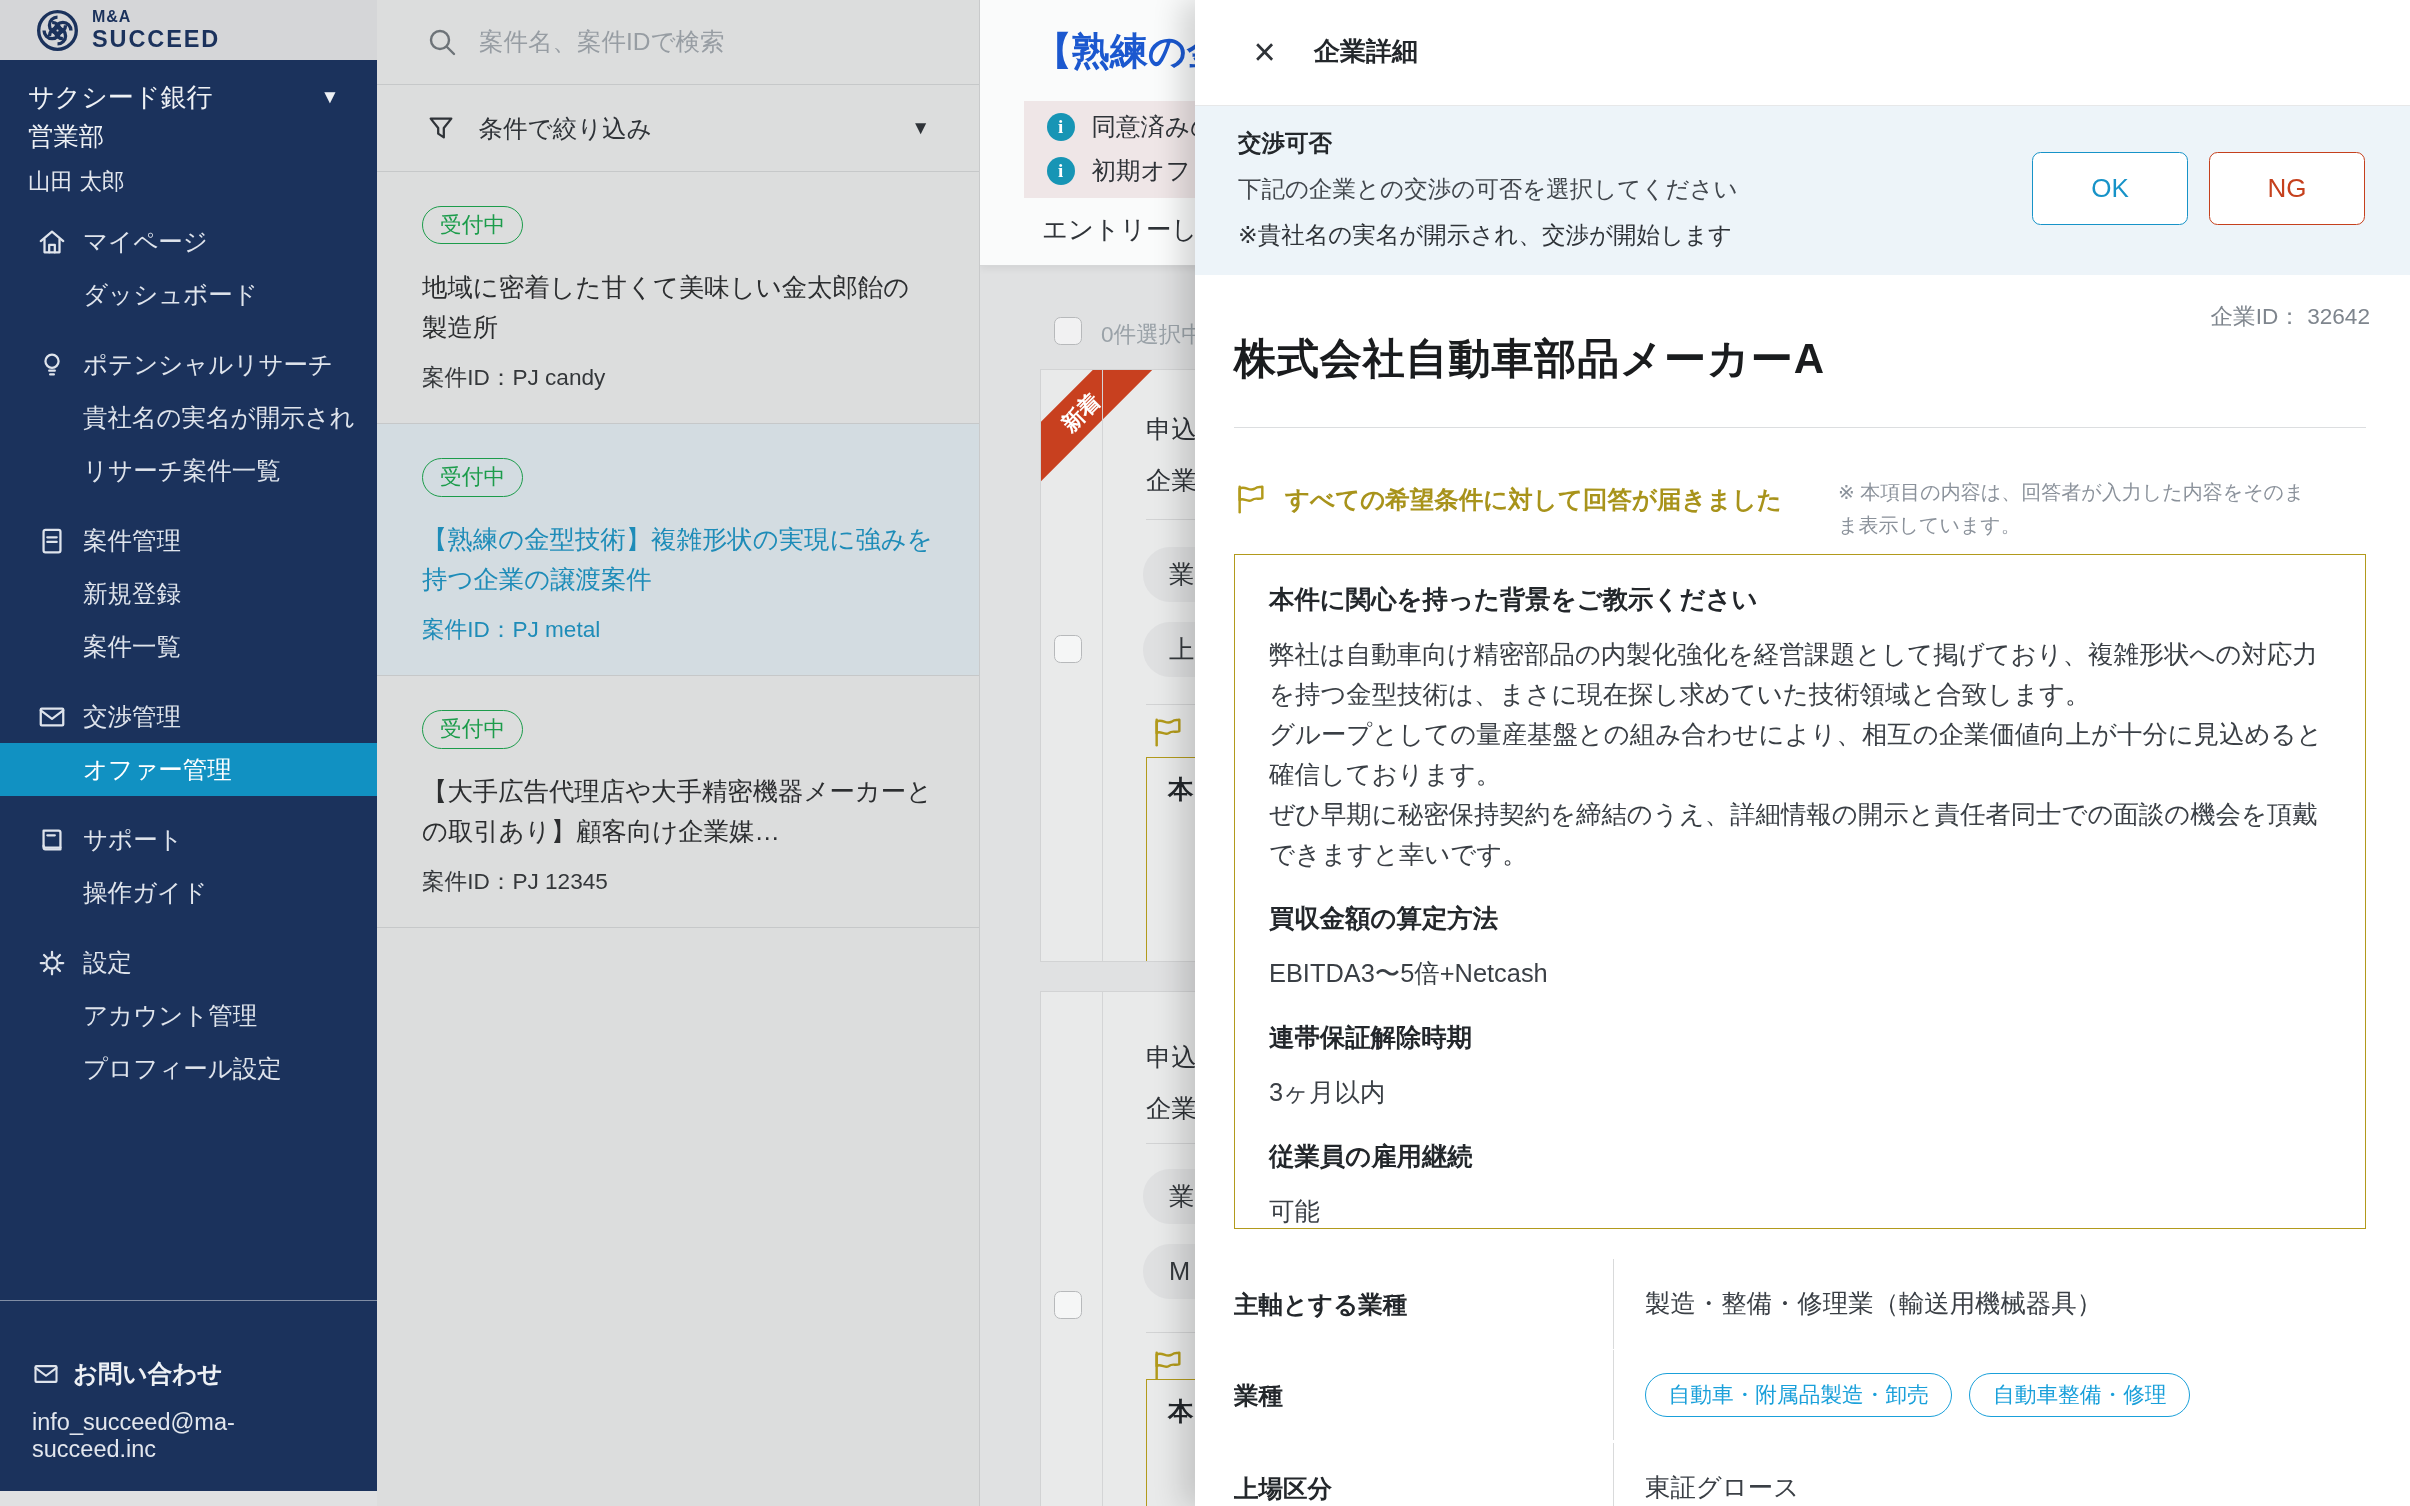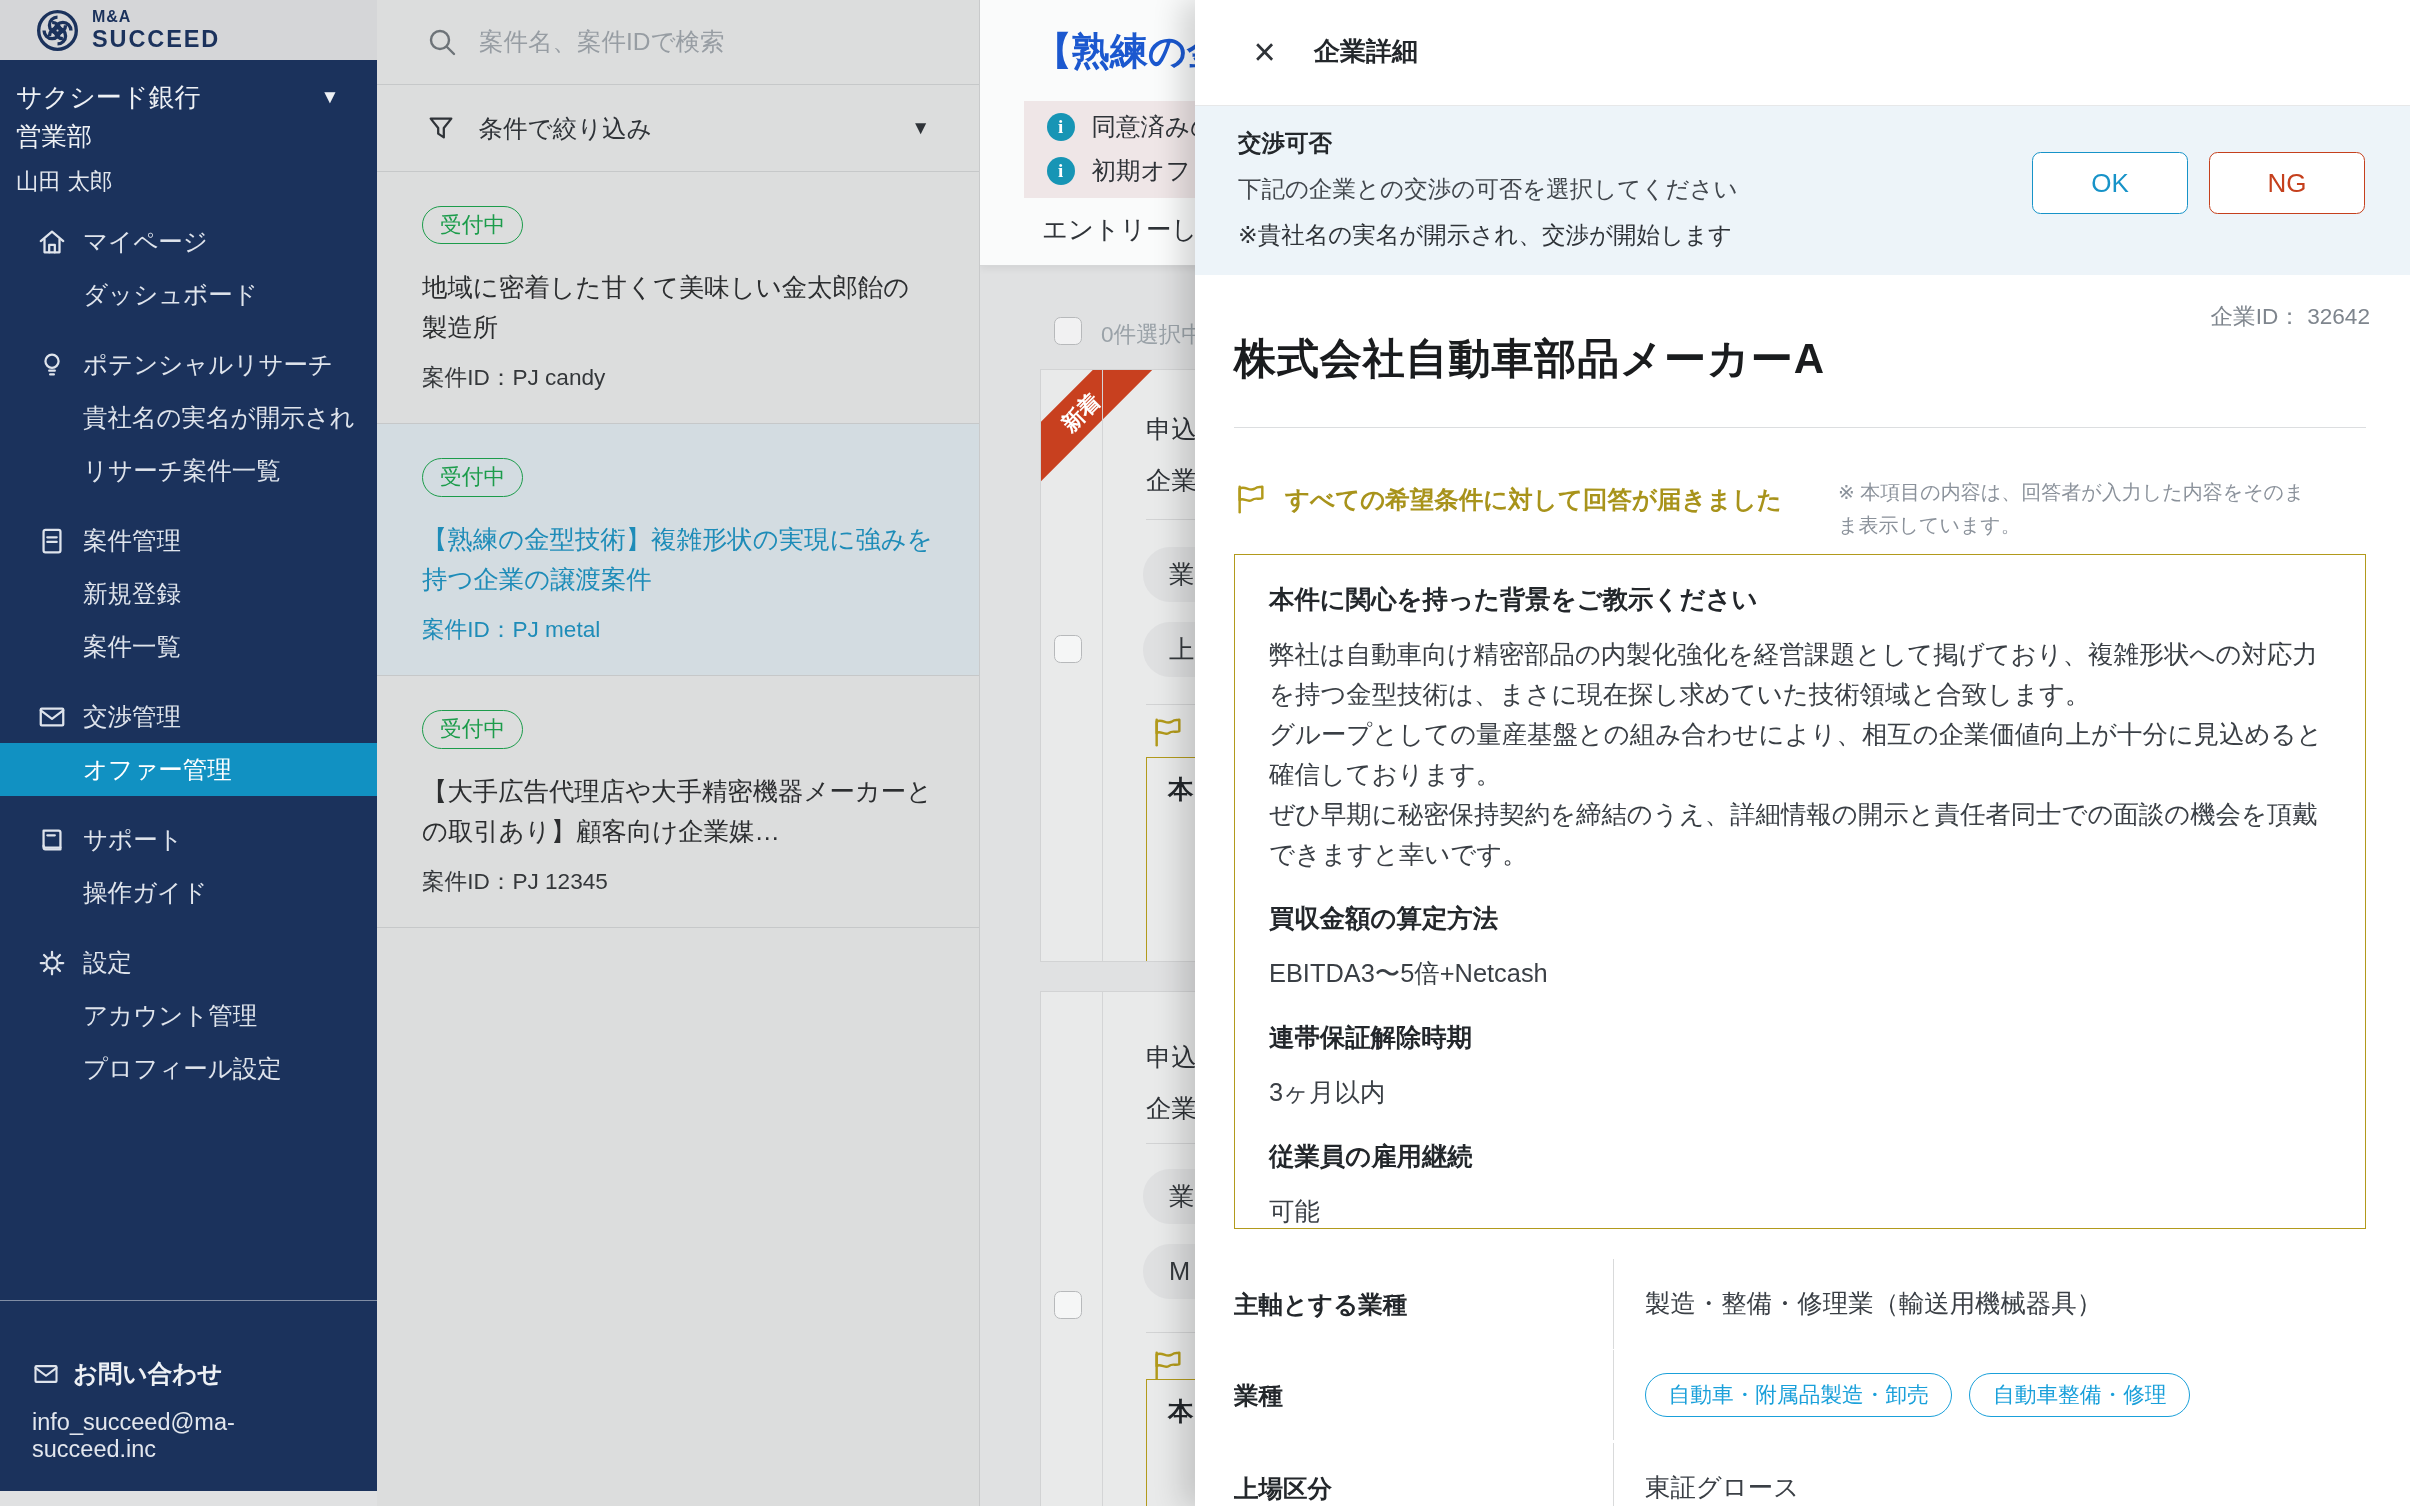--- a/index.html
+++ b/index.html
@@ -7,21 +7,21 @@
   body { font-family:"Liberation Sans","DejaVu Sans",sans-serif; color:#2f3338; background:#e0e1e2; }
   #app { position:relative; width:2411px; height:1507px; overflow:hidden; }
 
   
   .sidebar { position:absolute; left:0; top:0; width:377px; height:1491px; background:#1B325C; z-index:5; }
   .logo-bar { height:60px; background:#d5d6d8; display:flex; align-items:center; padding-left:36px; gap:13px; }
   .logo-mark { width:43px; height:43px; }
   .logo-text { color:#1B325C; line-height:1; }
   .logo-text .l1 { font-size:16px; font-weight:800; letter-spacing:0.9px; }
   .logo-text .l2 { font-size:23.5px; font-weight:800; letter-spacing:1.9px; margin-top:2.8px; }
-  .org { padding:17px 32px 0 16px; color:#eef1f5; }
+  .org { padding:17px 32px 0 28px; color:#eef1f5; }
   .org-name-row { display:flex; align-items:center; justify-content:space-between; }
   .org-name { font-size:26px; font-weight:500; line-height:40px; }
   .org-caret { color:#eef1f5; font-size:19px; margin-right:5.6px; }
   .org-dept { font-size:25.4px; line-height:38px; }
   .org-user { font-size:22.6px; line-height:32px; margin-top:11.3px; color:#e3e7ee; }
   .nav { margin-top:17px; }
   .nav-head { height:53px; display:flex; align-items:center; gap:15px; padding-left:36px; color:#dfe4ec; font-size:24.5px; }
   .nav-head .nicon { width:32px; height:32px; flex:0 0 32px; display:flex; align-items:center; justify-content:center; }
   .nav-sub { height:53px; display:flex; align-items:center; padding-left:83px; color:#dfe4ec; font-size:24.5px; }
   .nav-gap { margin-top:17px; }
@@ -71,21 +71,21 @@
 
   
   .drawer { position:absolute; left:1195px; top:0; width:1216px; height:1507px; background:#ffffff; z-index:10; box-shadow:-13px 0 28px rgba(0,0,0,.16); }
   .drawer-header { position:absolute; left:0; top:0; right:0; height:106px; background:#fff; border-bottom:0.9px solid #e7e8e9; }
   .drawer-close { position:absolute; left:43px; top:26px; width:53px; height:53px; border:none; background:transparent; font-size:38px; color:#2f3338; cursor:pointer; line-height:53px; text-align:center; font-family:inherit; }
   .drawer-title { position:absolute; left:119px; top:34px; font-size:26px; font-weight:700; color:#23272b; }
   .nego { position:absolute; left:0; top:106px; right:0; height:169px; background:#EDF4F9; }
   .nego-heading { position:absolute; left:43px; top:21px; font-size:23.5px; font-weight:700; color:#23272b; }
   .nego-desc { position:absolute; left:43px; top:67px; font-size:23.5px; color:#42474d; white-space:nowrap; }
   .nego-note { position:absolute; left:43px; top:113px; font-size:23.5px; color:#2f3338; white-space:nowrap; }
-  .btn { position:absolute; top:46px; width:156px; height:62px; background:#fff; border-radius:8.5px; font-size:26px; font-family:inherit; cursor:pointer; }
+  .btn { position:absolute; top:46px; width:156px; height:73px; background:#fff; border-radius:8.5px; font-size:26px; font-family:inherit; cursor:pointer; }
   .btn-ok { left:837px; border:1.9px solid #1793C8; color:#1793C8; }
   .btn-ng { left:1014px; border:1.9px solid #C5401D; color:#C5401D; }
   .company-id-row { position:absolute; right:41px; top:301px; font-size:22.6px; color:#7e858d; }
   .company-name { position:absolute; left:39px; top:331px; font-size:42px; font-weight:700; color:#1a1c1e; letter-spacing:0.9px; white-space:nowrap; }
   .name-divider { position:absolute; left:39px; top:427px; width:1132px; border-top:0.9px solid #dcdee0; }
   .flag-row { position:absolute; left:39px; top:482px; display:flex; align-items:center; gap:17px; }
   .flag-message { font-size:24.5px; font-weight:700; color:#A8931B; white-space:nowrap; }
   .flag-note { position:absolute; left:643px; top:476px; width:546px; font-size:20px; line-height:33px; color:#8b929b; }
   .gold-box { position:absolute; left:39px; top:554px; width:1132px; height:675px; border:1.9px solid #B29A1C; padding:24.5px 34px; overflow:hidden; }
   .qa-q { font-size:25.4px; font-weight:700; color:#23272b; margin:28px 0 17px 0; }

